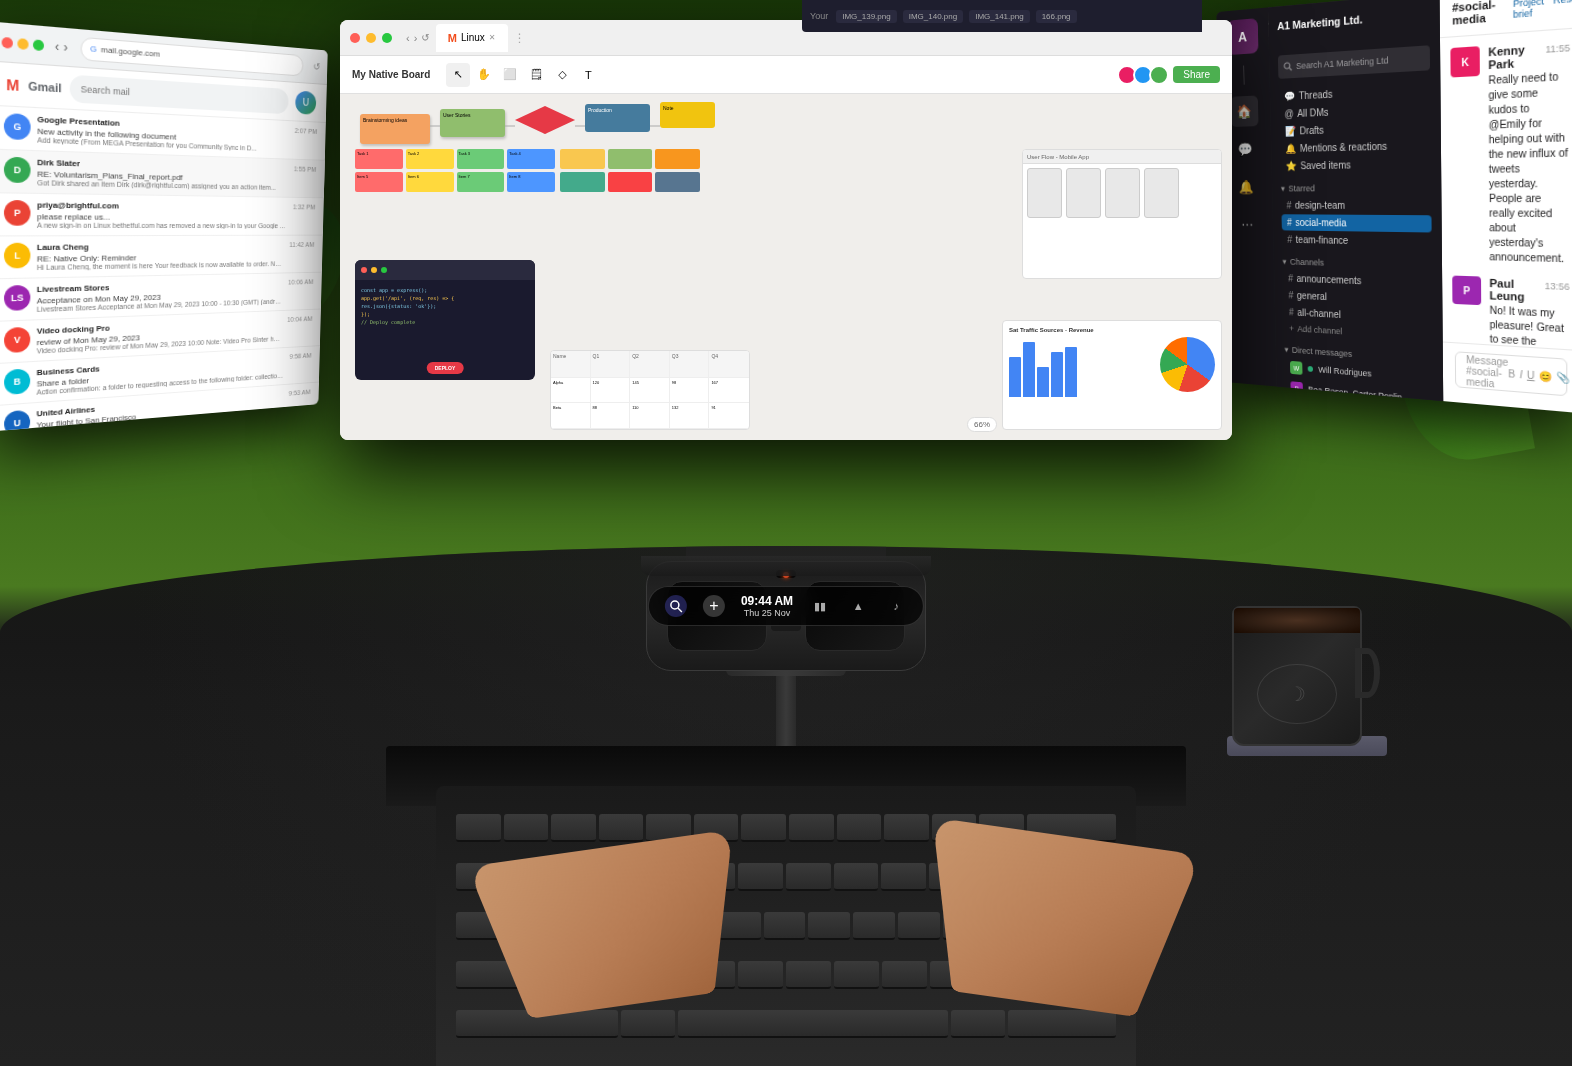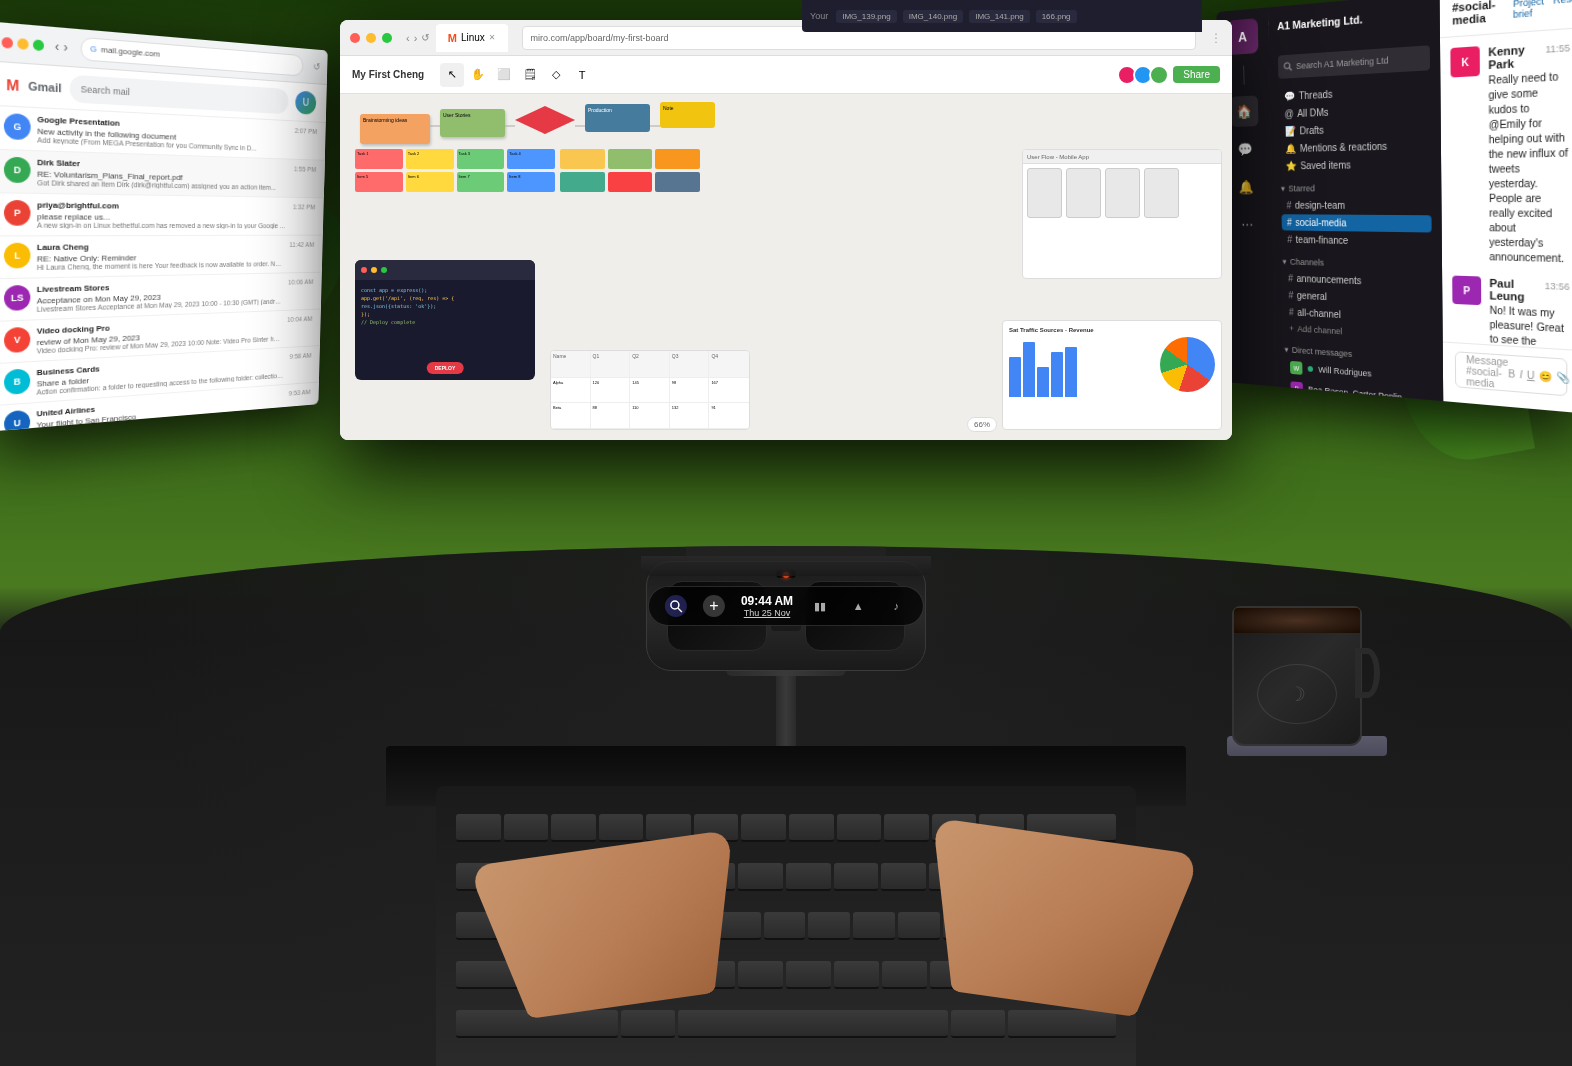--- a/index.html
+++ b/index.html
@@ -593,21 +593,20 @@
     }
 
     .taskbar-time .time-main {
       font-size: 12px;
       font-weight: 600;
     }
 
     .taskbar-time .time-date {
       font-size: 9px;
       opacity: 0.8;
-      text-decoration: underline;
     }
 
     .taskbar-add-btn {
       width: 22px;
       height: 22px;
       border-radius: 50%;
       background: rgba(255,255,255,0.2);
       display: flex;
       align-items: center;
       justify-content: center;
@@ -929,27 +928,26 @@
     <div style="margin-left:8px;display:flex;align-items:center;gap:4px;">
       <span style="font-size:11px;color:#888;">‹</span>
       <span style="font-size:11px;color:#888;">›</span>
       <span style="font-size:10px;color:#888;">↺</span>
     </div>
     <div class="miro-tab">
       <span style="font-size:11px;color:#f24e1e;font-weight:bold;">M</span>
       <span style="font-size:10px;">Linux</span>
       <span style="font-size:8px;color:#999;">✕</span>
     </div>
-    <div style="flex:1;height:24px;background:#fff;border-radius:4px;margin:0 8px;padding:0 8px;display:flex;align-items:center;font-size:9px;color:#666;border:1px solid #ddd;">miro.com/app/board/my-first-board</div>
     <span style="font-size:12px;color:#aaa;">⋮</span>
   </div>
 
   <div class="miro-toolbar">
     <div style="display:flex;align-items:center;gap:4px;">
-      <span style="font-size:10px;font-weight:bold;color:#333;">My First Cheng</span>
+      <span style="font-size:10px;font-weight:bold;color:#333;">My Native Board</span>
     </div>
     <div style="display:flex;gap:2px;margin-left:8px;">
       <div style="width:24px;height:24px;border-radius:4px;background:#f0f0f0;display:flex;align-items:center;justify-content:center;font-size:11px;cursor:pointer;">↖</div>
       <div style="width:24px;height:24px;border-radius:4px;display:flex;align-items:center;justify-content:center;font-size:11px;cursor:pointer;">✋</div>
       <div style="width:24px;height:24px;border-radius:4px;display:flex;align-items:center;justify-content:center;font-size:11px;cursor:pointer;">⬜</div>
       <div style="width:24px;height:24px;border-radius:4px;display:flex;align-items:center;justify-content:center;font-size:11px;cursor:pointer;">🗒</div>
       <div style="width:24px;height:24px;border-radius:4px;display:flex;align-items:center;justify-content:center;font-size:11px;cursor:pointer;">◇</div>
       <div style="width:24px;height:24px;border-radius:4px;display:flex;align-items:center;justify-content:center;font-size:11px;cursor:pointer;">T</div>
     </div>
     <div style="flex:1;"></div>

